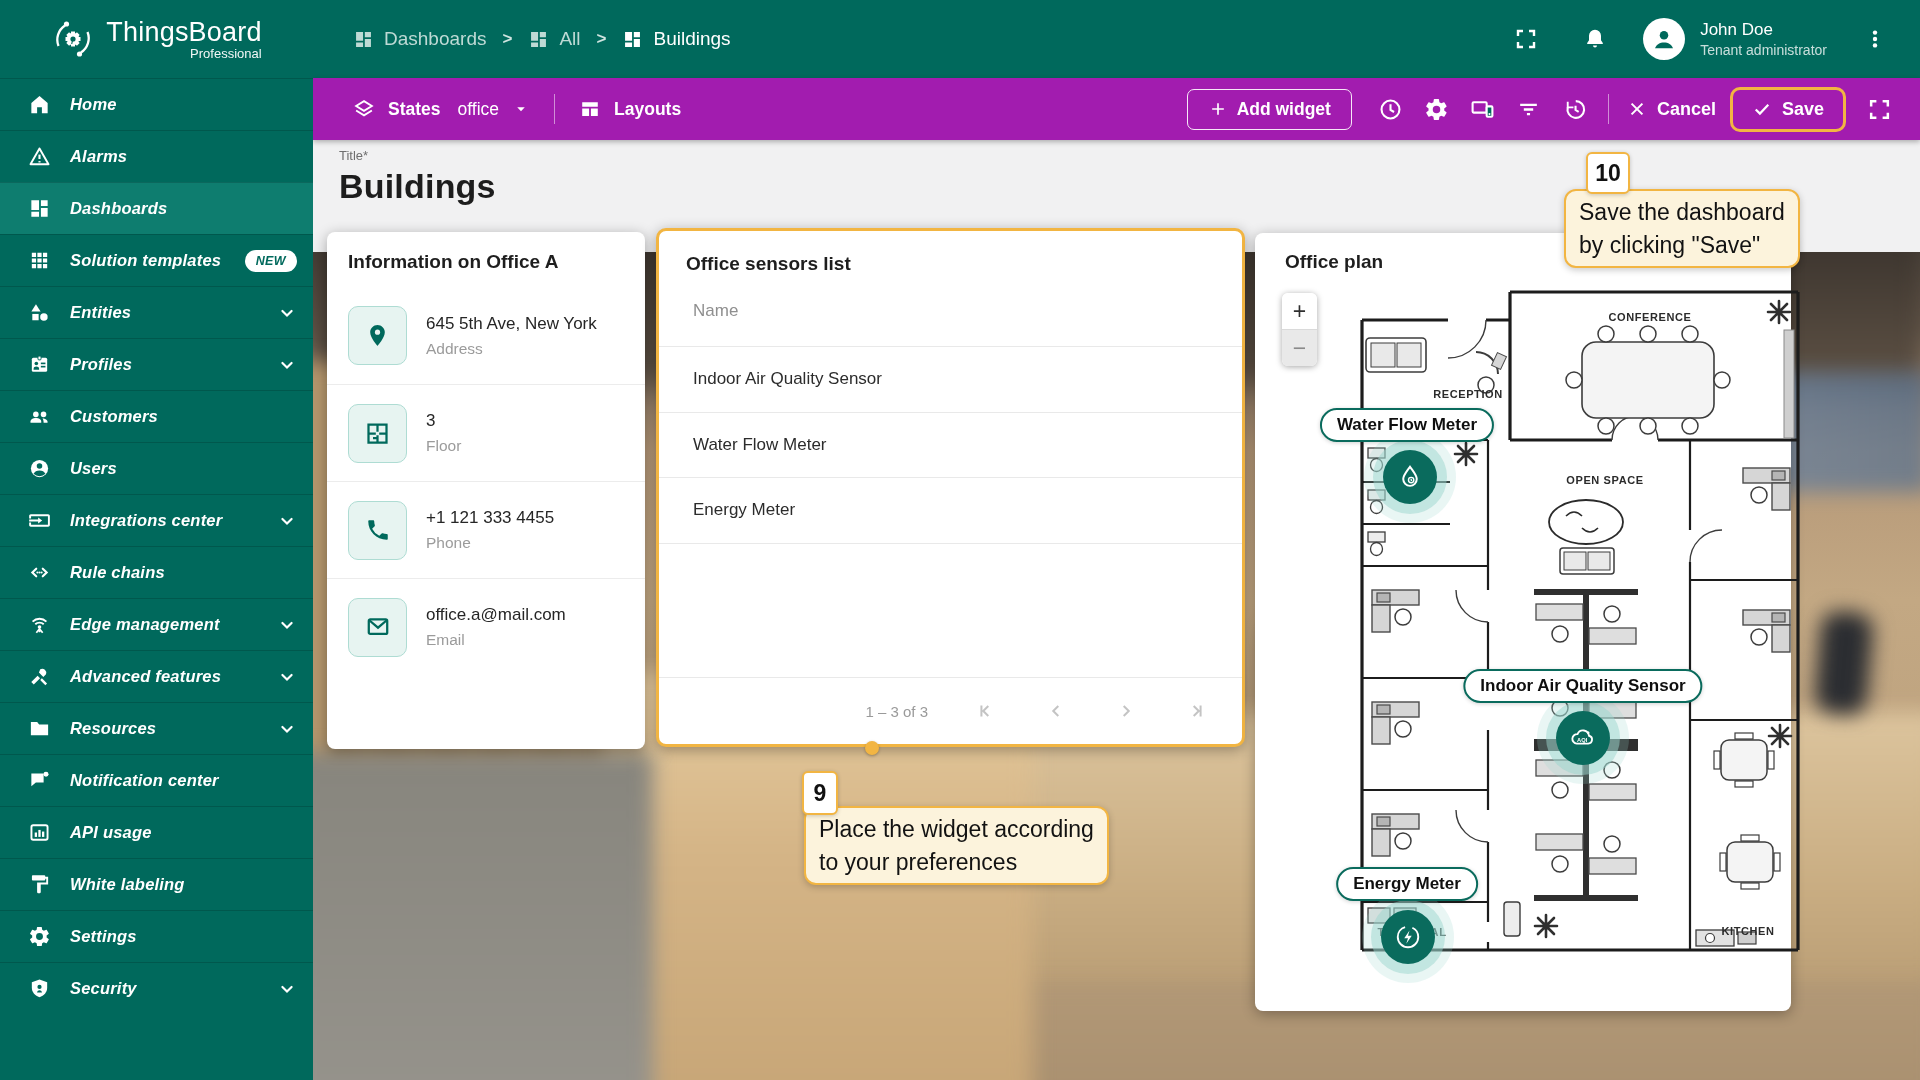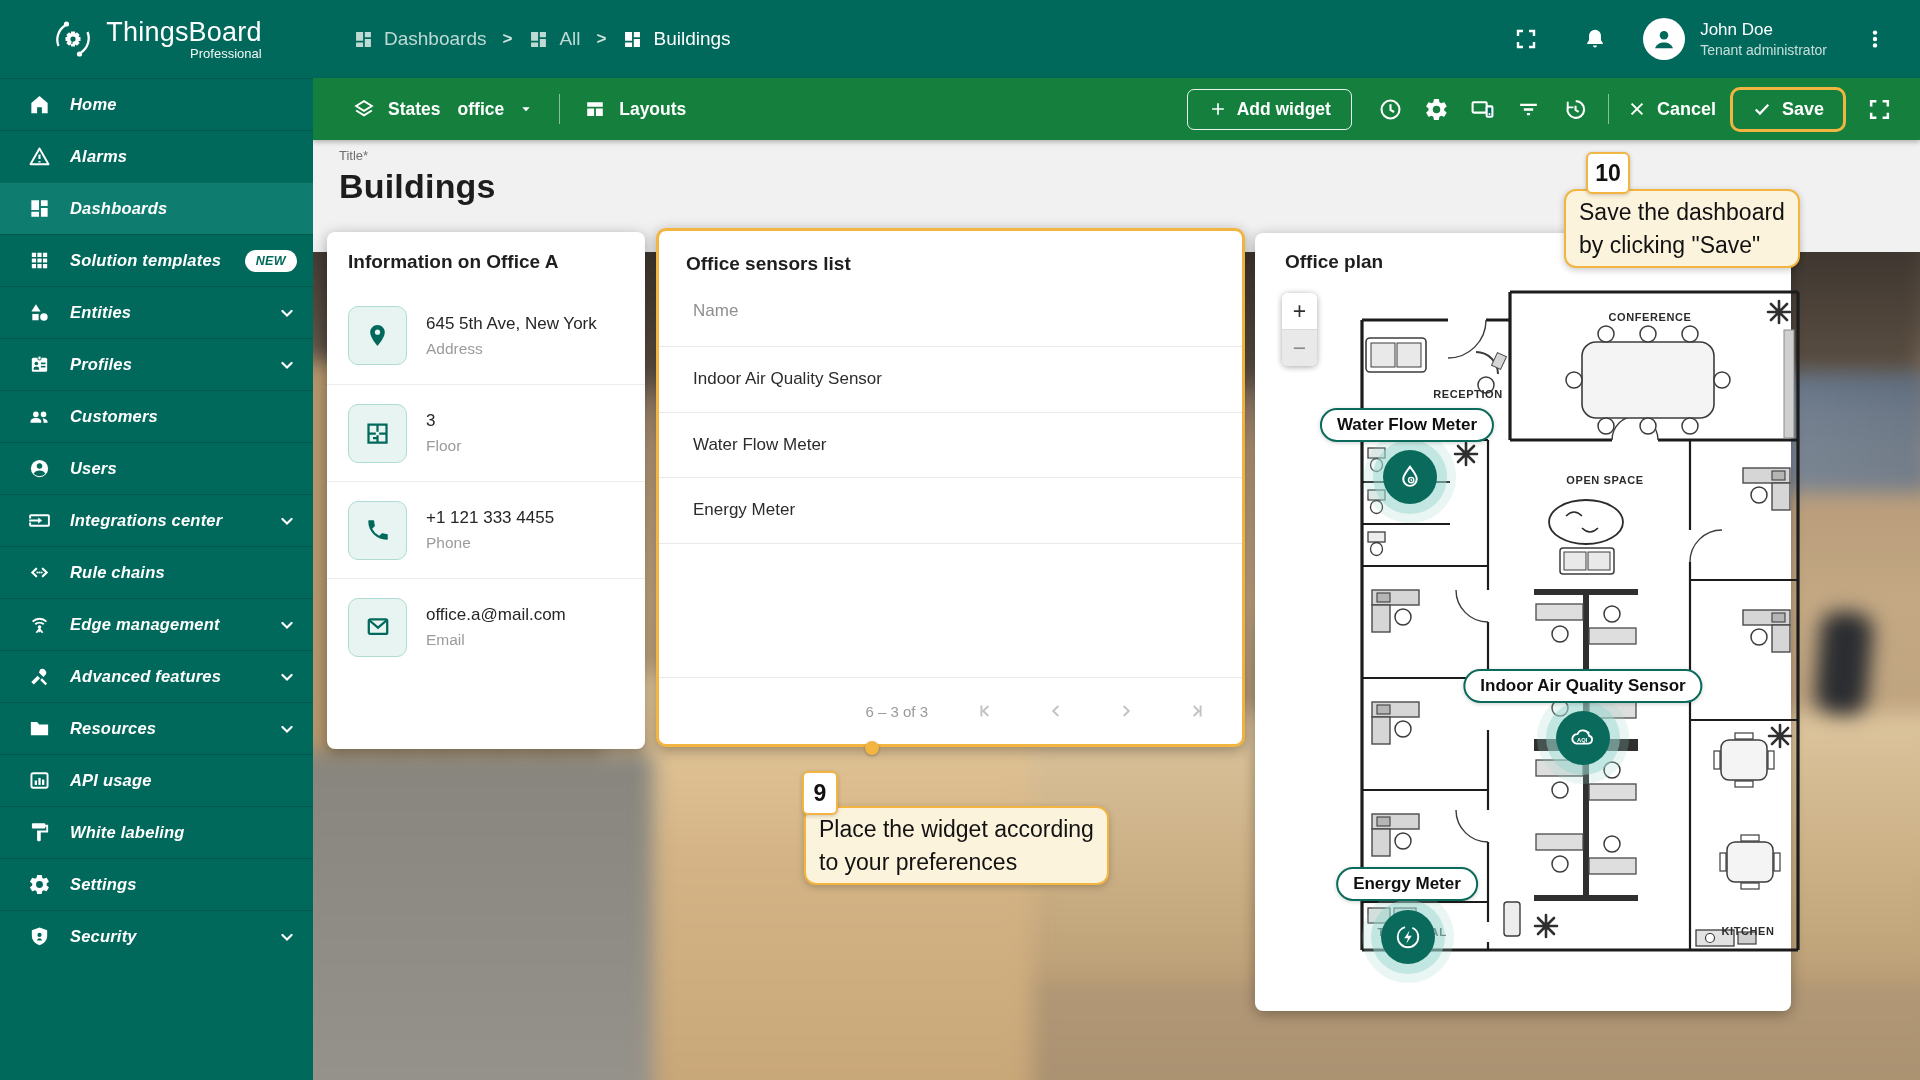--- a/index.html
+++ b/index.html
@@ -33,25 +33,25 @@
   .crumb .cic{width:21px;height:21px;}
   .crumb-sep{color:#CFE4E0;font-size:17px;font-weight:700;}
   .top-actions{margin-left:auto;display:flex;align-items:center;gap:27px;}
   .tb-iconbtn{width:42px;height:42px;border-radius:50%;display:flex;align-items:center;justify-content:center;cursor:pointer;}
   .avatar{width:42px;height:42px;border-radius:50%;background:#fff;display:flex;align-items:center;justify-content:center;flex:none;cursor:pointer;}
   .user-names{line-height:1.3;margin-left:-12px;}
   .user-name{font-size:17px;}
   .user-role{font-size:14px;color:rgba(255,255,255,.78);}
 
   
-  .toolbar{position:absolute;top:78px;left:0;right:0;height:62px;background:#15803d;color:#fff;
+  .toolbar{position:absolute;top:78px;left:0;right:0;height:62px;background:#a21caf;color:#fff;
            display:flex;align-items:center;padding:0 18px 0 40px;box-sizing:border-box;
            box-shadow:0 2px 5px rgba(0,0,0,.28);z-index:5;}
   .tb-group{display:flex;align-items:center;gap:13px;font-size:17.5px;font-weight:600;cursor:pointer;}
-  .state-value{font-weight:700;margin-left:4px;}
+  .state-value{font-weight:400;margin-left:4px;}
   .tb-div{width:1px;height:30px;background:rgba(255,255,255,.5);margin:0 24px;}
   .add-widget{margin-left:auto;display:flex;align-items:center;gap:9px;border:1.5px solid rgba(255,255,255,.9);
               border-radius:7px;padding:9px 20px;font-size:17.5px;font-weight:600;cursor:pointer;}
   .tb-icons{display:flex;align-items:center;margin-left:16px;}
   .icon-btn{width:46px;height:46px;display:flex;align-items:center;justify-content:center;border-radius:50%;cursor:pointer;}
   .cancel-btn{display:flex;align-items:center;gap:10px;font-size:18px;font-weight:600;margin:0 14px 0 8px;cursor:pointer;}
   .save-btn{display:flex;align-items:center;gap:10px;font-size:18px;font-weight:600;cursor:pointer;
             border:3px solid #F2B542;border-radius:10px;padding:9px 19px;margin-right:10px;}
 
   
@@ -314,20 +314,29 @@
           </span>
         <span class="nav-label">Resources</span>
         <span class="chev">
             <svg viewBox="0 0 24 24" width="20" height="20" fill="none" stroke="#fff" stroke-width="2.6" stroke-linecap="round">
               <path d="M6.5 9.5 12 15l5.5-5.5"></path>
             </svg>
           </span>
       </div>
       <div class="nav-item">
         <span class="nav-ic">
+            <svg viewBox="0 0 24 24" width="23" height="23" fill="#fff">
+              <path d="M3.5 4.8h12.8v9.4H8.2L3.5 18z"></path>
+              <circle cx="18.8" cy="5.4" r="2.6"></circle>
+            </svg>
+          </span>
+        <span class="nav-label">Notification center</span>
+      </div>
+      <div class="nav-item">
+        <span class="nav-ic">
             <svg viewBox="0 0 24 24" width="23" height="23" fill="none" stroke="#fff" stroke-width="2">
               <rect x="3.6" y="4.4" width="16.8" height="15.2" rx="1.8"></rect>
               <g fill="#fff" stroke="none">
                 <rect x="7" y="12" width="2.4" height="4.6"></rect>
                 <rect x="10.8" y="9.3" width="2.4" height="7.3"></rect>
                 <rect x="14.6" y="11" width="2.4" height="5.6"></rect>
               </g>
             </svg>
           </span>
         <span class="nav-label">API usage</span>
@@ -604,21 +613,21 @@
         <div class="srow">
             <span>Indoor Air Quality Sensor</span>
           </div>
         <div class="srow">
             <span>Water Flow Meter</span>
           </div>
         <div class="srow">
             <span>Energy Meter</span>
           </div>
         <div class="spager">
-          <span>6 – 3 of 3</span>
+          <span>1 – 3 of 3</span>
           <span class="pgbtn">
               <svg viewBox="0 0 24 24" width="22" height="22" fill="none" stroke="#C4C4C4" stroke-width="2.2">
                 <path d="M14.5 6.5 9 12l5.5 5.5M7 6v12"></path>
               </svg>
             </span>
           <span class="pgbtn">
               <svg viewBox="0 0 24 24" width="22" height="22" fill="none" stroke="#C4C4C4" stroke-width="2.2">
                 <path d="M14.5 6.5 9 12l5.5 5.5"></path>
               </svg>
             </span>

